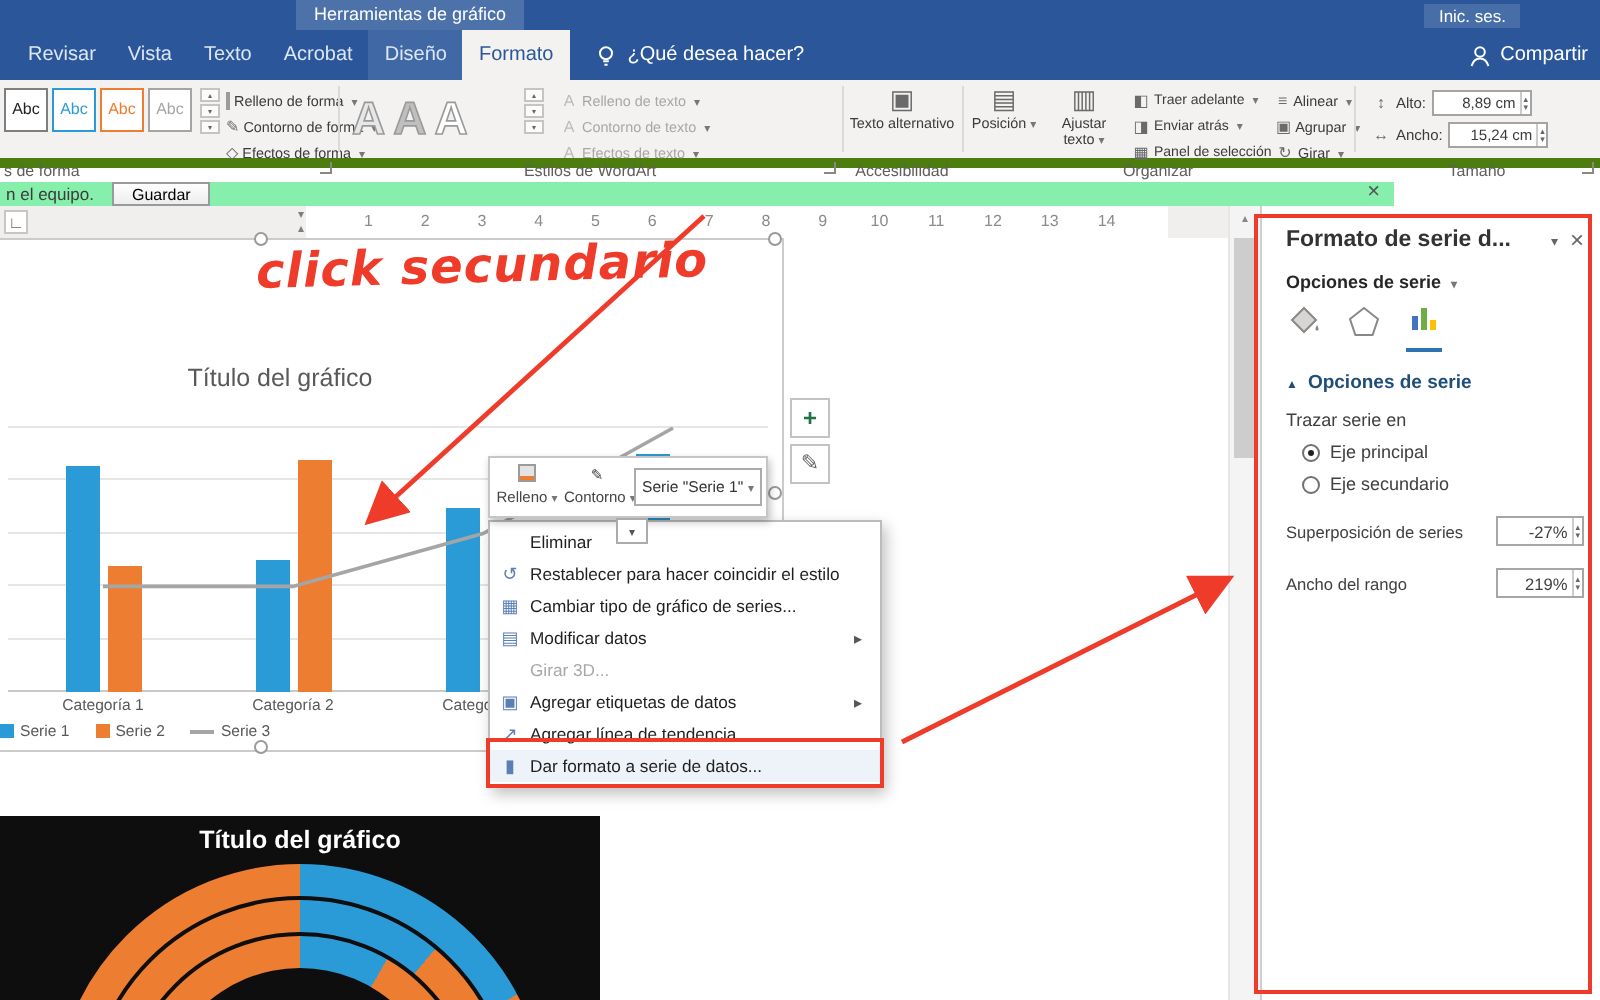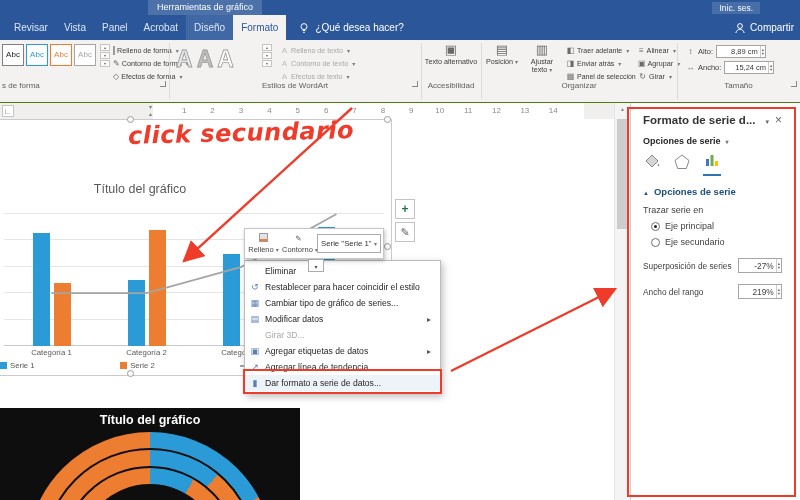--- a/index.html
+++ b/index.html
@@ -15,21 +15,21 @@
   
   #tabrow{left:0;top:15px;width:800px;height:25px;background:#2b579a;display:flex;align-items:stretch;padding-left:6px;z-index:3;}
   #tabs-static,#tabs-ctx{display:flex;}
   #tabs-ctx{background:rgba(255,255,255,.10);}
   .tab{color:#dce6f5;font-size:10px;line-height:25px;padding:0 8px;white-space:nowrap;}
   .tab.active{background:#f3f2f1;color:#2b579a;}
   #tellme{display:flex;align-items:center;gap:5px;color:#fff;font-size:10px;padding:0 12px;}
   #share{position:absolute;right:6px;top:15px;height:25px;display:flex;align-items:center;gap:4px;color:#fff;font-size:10px;z-index:4;}
 
   
-  #ribbon{left:0;top:40px;width:800px;height:63px;background:#f3f2f1;border-bottom:1px solid #4d7c0f;z-index:3;}
+  #ribbon{left:0;top:40px;width:800px;height:44px;background:#f3f2f1;border-bottom:5px solid #4d7c0f;z-index:3;}
   .grp{position:absolute;top:0;height:50px;}
   .grp-label{position:absolute;bottom:0;left:0;right:0;text-align:center;font-size:8px;color:#605e5c;white-space:nowrap;}
   .vsep{position:absolute;top:3px;bottom:3px;width:1px;background:#dcdad8;}
   .launcher{position:absolute;right:2px;bottom:3px;width:6px;height:6px;border-right:1.4px solid #8a8886;border-bottom:1.4px solid #8a8886;}
   .rbtn{display:flex;align-items:center;gap:2px;height:12px;font-size:7.2px;color:#3b3b3b;white-space:nowrap;}
   .rico{font-size:8px;color:#6a6a6a;width:9px;text-align:center;}
   #style-samples{position:absolute;left:2px;top:4px;display:flex;gap:2px;}
   .style-sample{width:22px;height:22px;border:1px solid #9a9a9a;background:#fff;font-size:8px;text-align:center;line-height:20px;color:#222;}
   #style-scroll{position:absolute;left:100px;top:4px;width:10px;display:flex;flex-direction:column;gap:1px;}
   #style-scroll span{height:7px;border:1px solid #c6c4c2;background:#fbfbfa;font-size:4px;color:#666;text-align:center;line-height:5px;}
@@ -75,21 +75,21 @@
   #page{left:0;top:119px;width:614px;height:381px;background:#fff;z-index:0;}
   #chart1{left:0;top:119px;width:392px;height:257px;border:1px solid #cbcbcb;border-left:none;background:#fff;z-index:1;}
   .chart-title{position:absolute;left:0;top:62px;width:280px;text-align:center;font-size:12.5px;color:#595959;}
   .plot{position:absolute;left:4px;top:94px;width:380px;height:132px;}
   .gridline{position:absolute;left:0;right:0;height:1px;background:#e5e5e5;}
   .gridline.axis{background:#c9c9c9;}
   .bar{position:absolute;bottom:0;}
   .lineSvg{position:absolute;left:0;top:0;overflow:visible;}
   .cats{position:absolute;left:4px;top:228px;width:380px;height:10px;}
   .cat-label{position:absolute;top:0;font-size:7.8px;color:#595959;text-align:center;}
-  .legend{position:absolute;left:0;top:241px;width:280px;display:flex;justify-content:space-between;gap:13px;font-size:7.8px;color:#595959;align-items:center;}
+  .legend{position:absolute;left:0;top:241px;width:280px;display:flex;justify-content:flex-start;gap:13px;font-size:7.8px;color:#595959;align-items:center;}
   .lg-item{display:flex;align-items:center;gap:3px;}
   .lg-sw{width:7px;height:7px;display:inline-block;}
   .lg-line{width:12px;height:2px;display:inline-block;}
   .handle{position:absolute;width:7px;height:7px;border:1px solid #9a9a9a;border-radius:50%;background:#fff;}
   .cbtn{width:20px;height:20px;border:1px solid #c3c3c3;background:#fff;text-align:center;line-height:18px;z-index:2;}
   .cbtn-plus::after{content:"+";color:#217346;font-weight:bold;font-size:12px;}
   .cbtn-brush::after{content:"✎";color:#666;font-size:11px;}
 
   
   #minibar{left:244px;top:228px;width:140px;height:31px;background:#fff;border:1px solid #c6c6c6;box-shadow:1px 2px 4px rgba(0,0,0,.25);display:flex;align-items:center;padding:1px 2px;gap:2px;z-index:6;}
@@ -111,21 +111,21 @@
   .cm-item.hl{background:#eef3fa;}
 
   
   #scrollbar{left:614px;top:103px;width:16px;height:397px;background:#f4f4f4;border-left:1px solid #e6e6e6;z-index:1;}
   #sb-up{position:absolute;left:0;top:2px;width:15px;text-align:center;font-size:6px;color:#888;}
   #sb-up::after{content:"▴";}
   #sb-thumb{position:absolute;left:2px;top:16px;width:11px;height:110px;background:#cdcdcd;}
   #pane-divider{left:630px;top:103px;width:1px;height:397px;background:#cfcfcf;z-index:2;}
 
   
-  #pane{left:631px;top:103px;width:169px;height:397px;background:#fff;padding:10px 18px 0 12px;color:#404040;z-index:2;}
+  #pane{left:631px;top:103px;width:169px;height:397px;background:#fff;padding:10px 8px 0 12px;color:#404040;z-index:2;}
   .pane-head{display:flex;align-items:center;gap:6px;height:14px;}
   #pane-title{font-size:11.5px;font-weight:bold;color:#333;flex:1;white-space:nowrap;overflow:hidden;}
   .pane-dd::after{content:"▾";font-size:7px;color:#666;}
   .pane-close{font-size:12px;color:#666;line-height:10px;}
   .pane-sub{margin-top:9px;font-weight:bold;font-size:9px;color:#262626;display:flex;gap:3px;align-items:center;}
   .pane-tabs{margin-top:8px;display:flex;gap:12px;align-items:flex-end;height:22px;}
   .ptab{padding-bottom:3px;}
   .ptab.active{border-bottom:2px solid #2e74b5;}
   .pane-sec{margin-top:10px;color:#1f4e79;font-weight:bold;font-size:9.5px;display:flex;gap:5px;align-items:center;}
   .tri::after{content:"▲";font-size:6px;color:#1f4e79;}
@@ -157,21 +157,21 @@
 
 <div class="abs" id="titlebar">
   <span id="ctx-title">Herramientas de gráfico</span>
   <span id="signin">Inic. ses.</span>
 </div>
 
 <div class="abs" id="tabrow">
   <div id="tabs-static">
       <div class="tab">Revisar</div>
       <div class="tab">Vista</div>
-      <div class="tab">Panel</div>
+      <div class="tab">Texto</div>
       <div class="tab">Acrobat</div>
     </div>
   <div id="tabs-ctx">
       <div class="tab">Diseño</div>
       <div class="tab active">Formato</div>
     </div>
   <div id="tellme">
     <svg width="12" height="12">
         <circle cx="6" cy="4.6" r="3" fill="none" stroke="#fff" stroke-width="1"></circle>
         <path d="M4.6 8.6h2.8M5.2 10.4h1.6" stroke="#fff" stroke-width="1" fill="none"></path>

